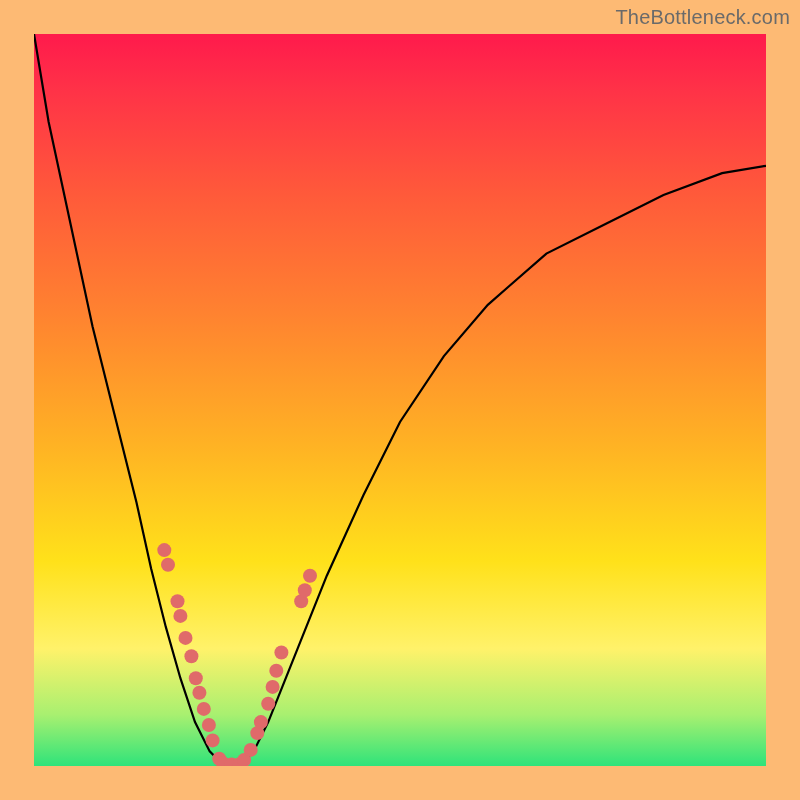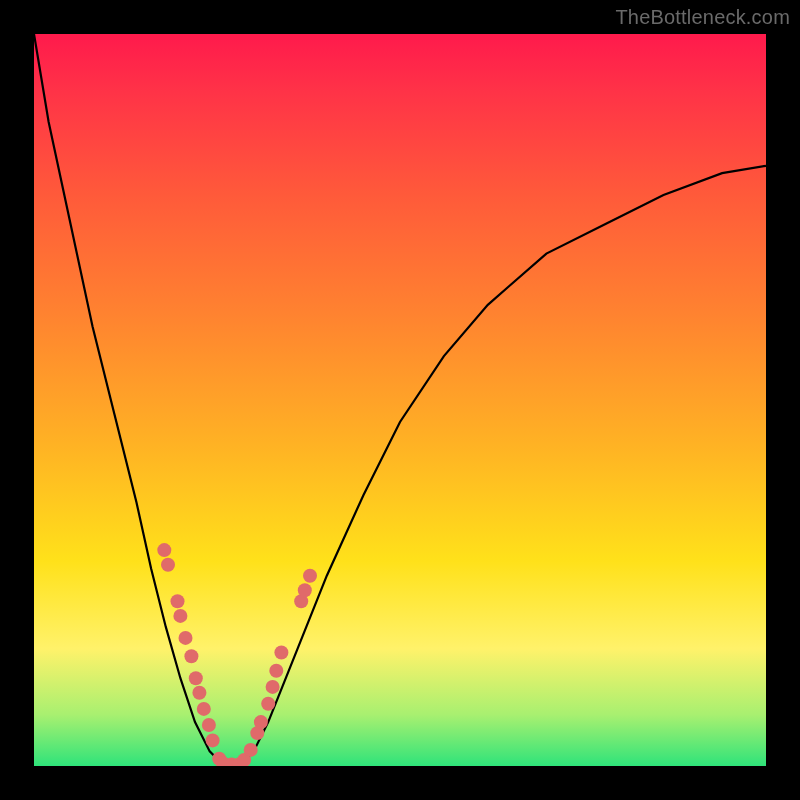--- a/index.html
+++ b/index.html
@@ -7,21 +7,21 @@
     padding: 0;
     width: 800px;
     height: 800px;
     overflow: hidden;
     font-family: Arial, Helvetica, sans-serif;
   }
   .frame {
     position: relative;
     width: 800px;
     height: 800px;
-    background: #000000;
+    background: #fdba74;
   }
   .plot-area {
     position: absolute;
     left: 34px;
     top: 34px;
     width: 732px;
     height: 732px;
     
     background: linear-gradient(to bottom,
       #ff1a4c 0%,

